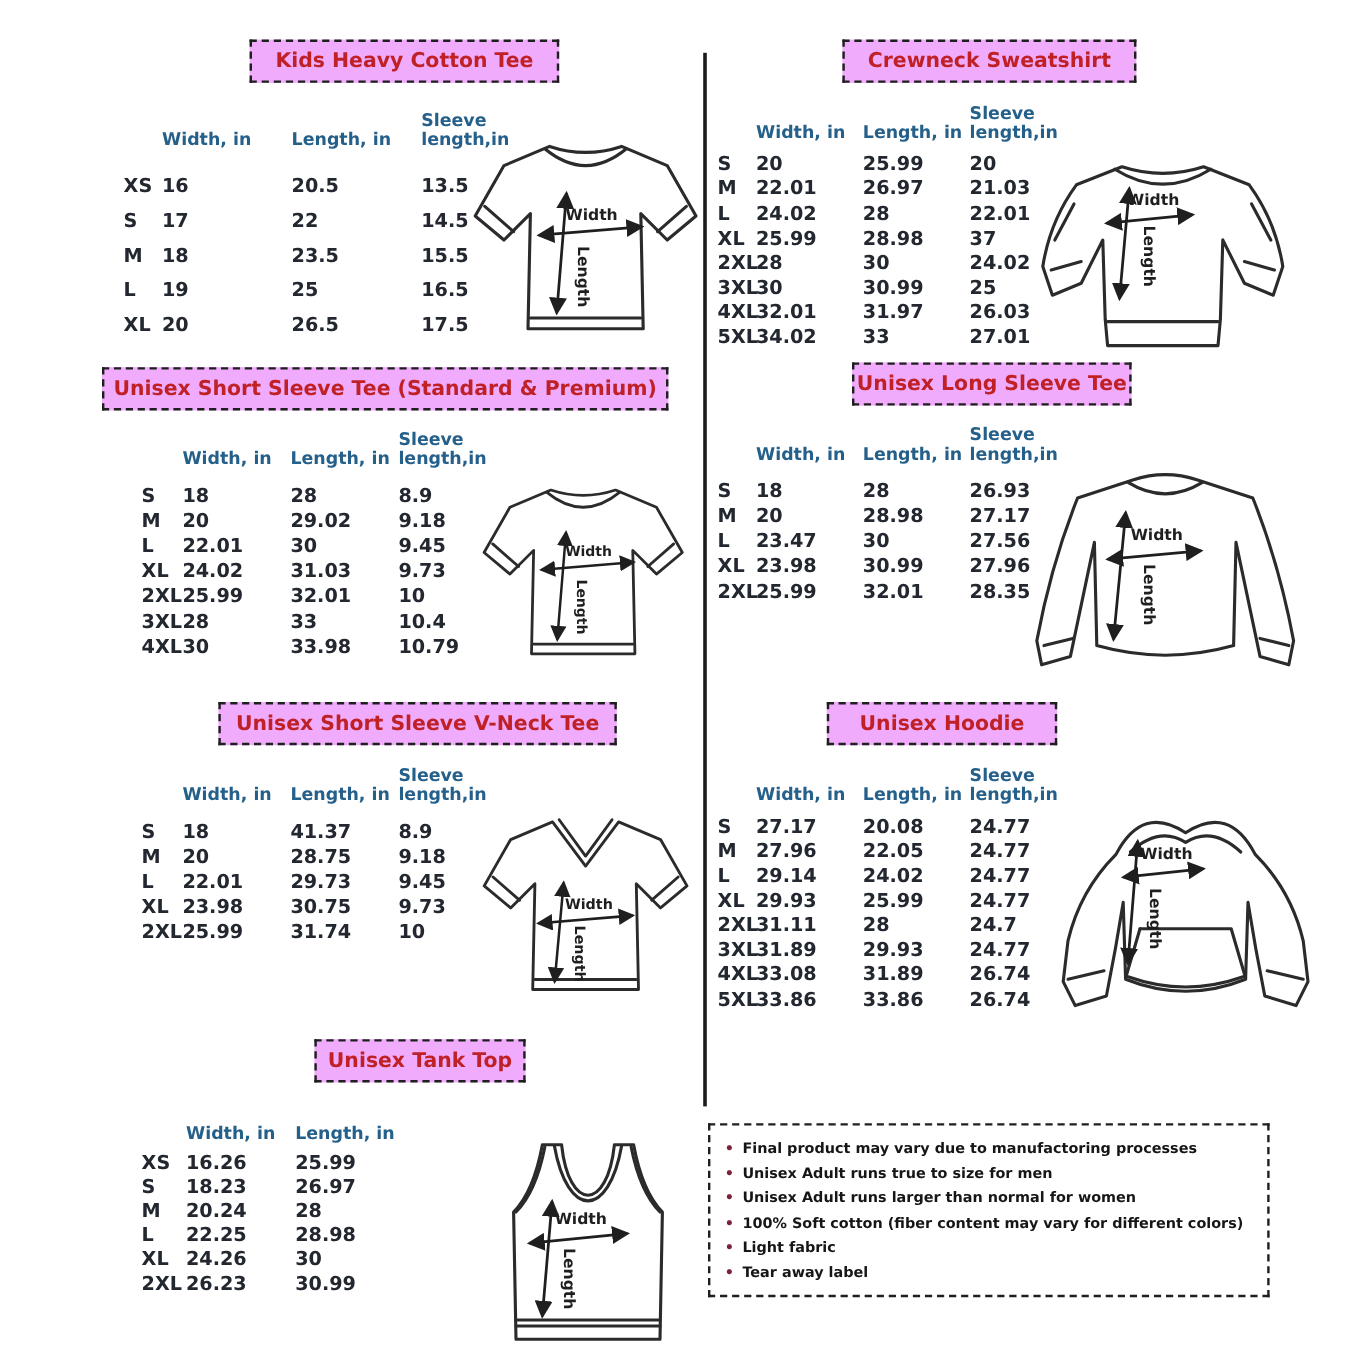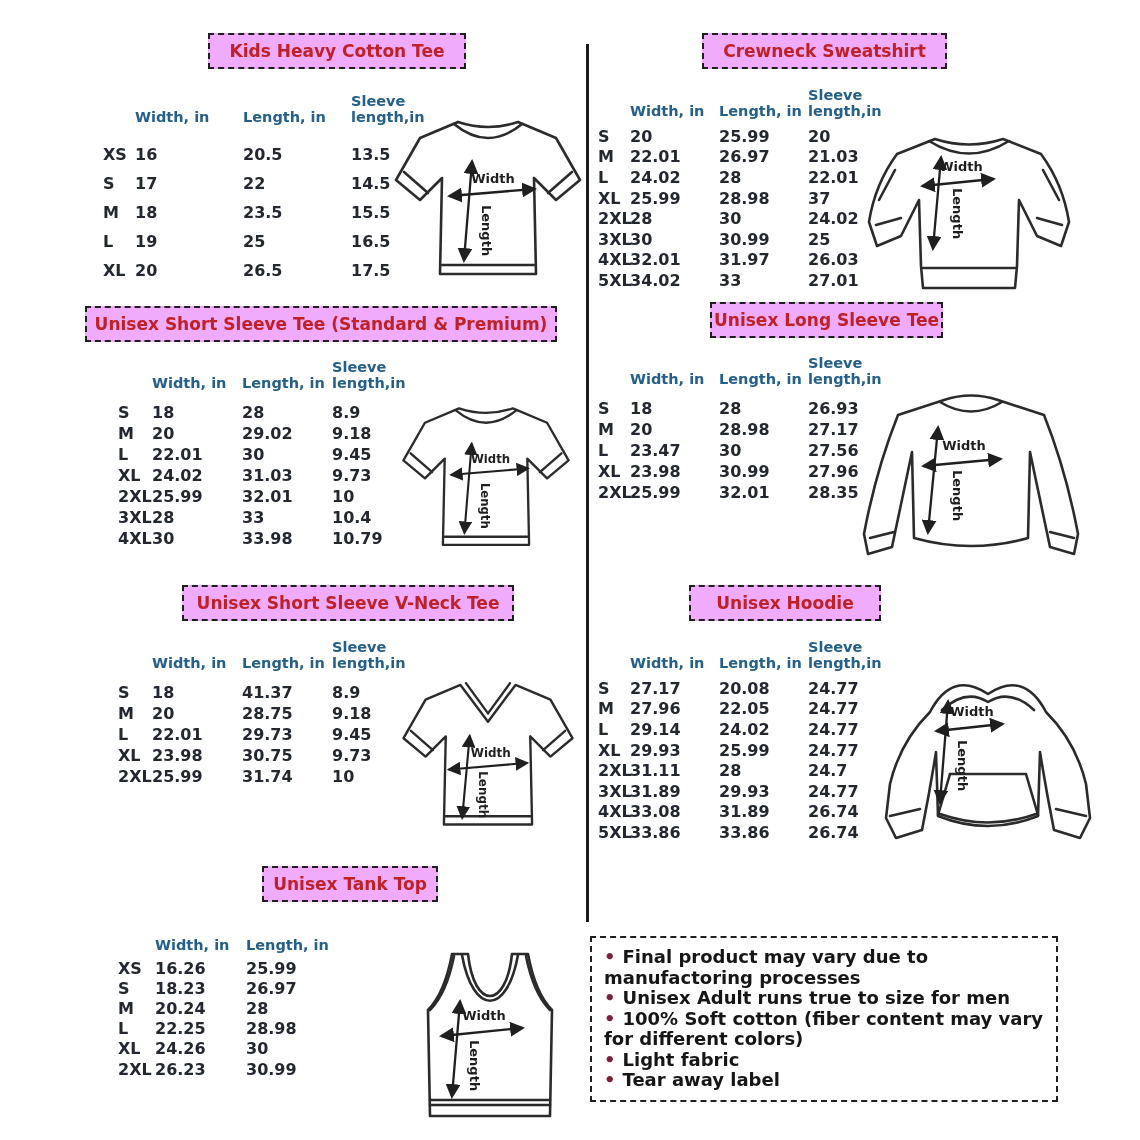--- a/index.html
+++ b/index.html
@@ -21,21 +21,21 @@
   .td{color:var(--ink,#23272f);font-weight:bold;font-size:16px;}
   .garment{position:absolute;}
   .garment path, .garment line{fill:none;stroke:#2b2b2b;stroke-width:2.6;
       stroke-linecap:round;stroke-linejoin:round;}
   .garment .body{fill:#ffffff;}
   .garment .dim line{stroke:#1f1f1f;stroke-width:2.3;}
   .garment .dim text{font-family:"DejaVu Sans",sans-serif;font-size:13px;
       font-weight:bold;fill:#1f1f1f;stroke:none;}
   .notes-box{position:absolute;border:2px dashed #1f1f1f;background:#fff;
       box-sizing:border-box;padding:9px 12px;}
-  .note{font-size:18px;font-weight:bold;color:#161616;line-height:20.5px;}
+  .note{font-size:12px;font-weight:bold;color:#161616;line-height:20.5px;}
   .note .dot{color:var(--note-bullet,#7c2138);margin-right:7px;}
 </style>
 </head>
 <body>
 
 <svg width="0" height="0" style="position:absolute" aria-hidden="true">
   <defs>
     <marker id="ah" viewBox="0 0 10 10" refX="8" refY="5" markerWidth="6.5" markerHeight="6.5" orient="auto-start-reverse">
       <path d="M0,0 L10,5 L0,10 Z" fill="#1f1f1f" stroke="none"></path>
     </marker>
@@ -505,18 +505,19 @@
         <text x="66" y="72" text-anchor="middle">Width</text>
         <line x1="42" y1="54" x2="34" y2="148" marker-start="url(#ah)" marker-end="url(#ah)"></line>
         <text transform="translate(52,92) rotate(90)">Length</text>
       </g>
     </svg>
   </section>
 
   <div class="notes-box" style="left:590px;top:936px;width:468px;min-height:140px">
       <div class="note"><span class="dot">•</span><span>Final product may vary due to manufactoring processes</span></div>
       <div class="note"><span class="dot">•</span><span>Unisex Adult runs true to size for men</span></div>
+      <div class="note"><span class="dot">•</span><span>Unisex Adult runs larger than normal for women</span></div>
       <div class="note"><span class="dot">•</span><span>100% Soft cotton (fiber content may vary for different colors)</span></div>
       <div class="note"><span class="dot">•</span><span>Light fabric</span></div>
       <div class="note"><span class="dot">•</span><span>Tear away label</span></div>
     </div>
 
 </div>
 
 </body></html>

